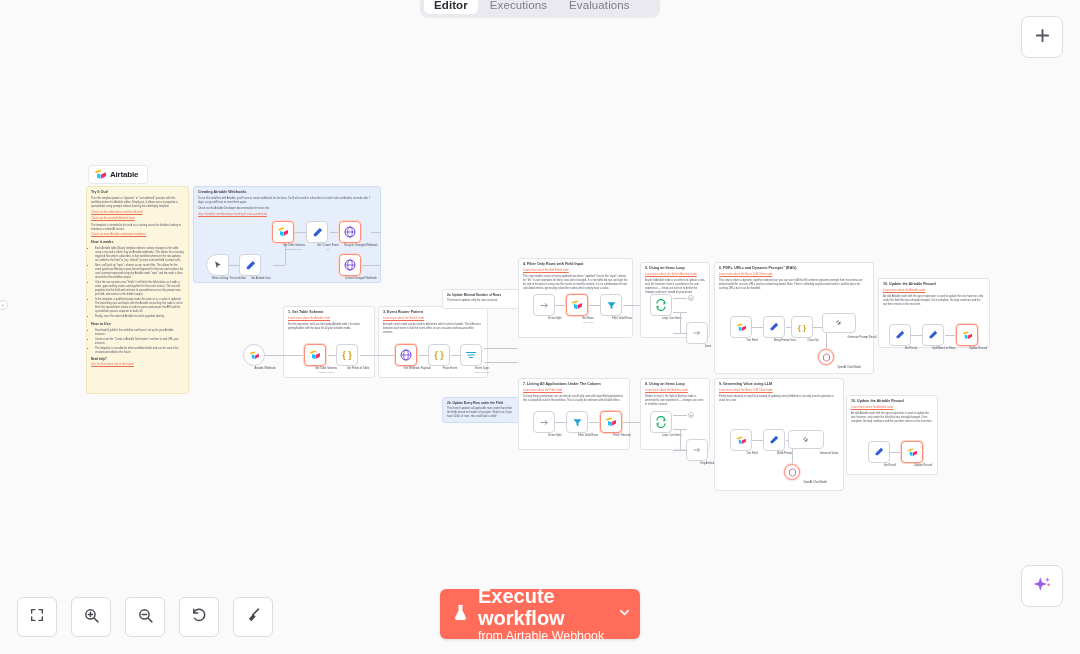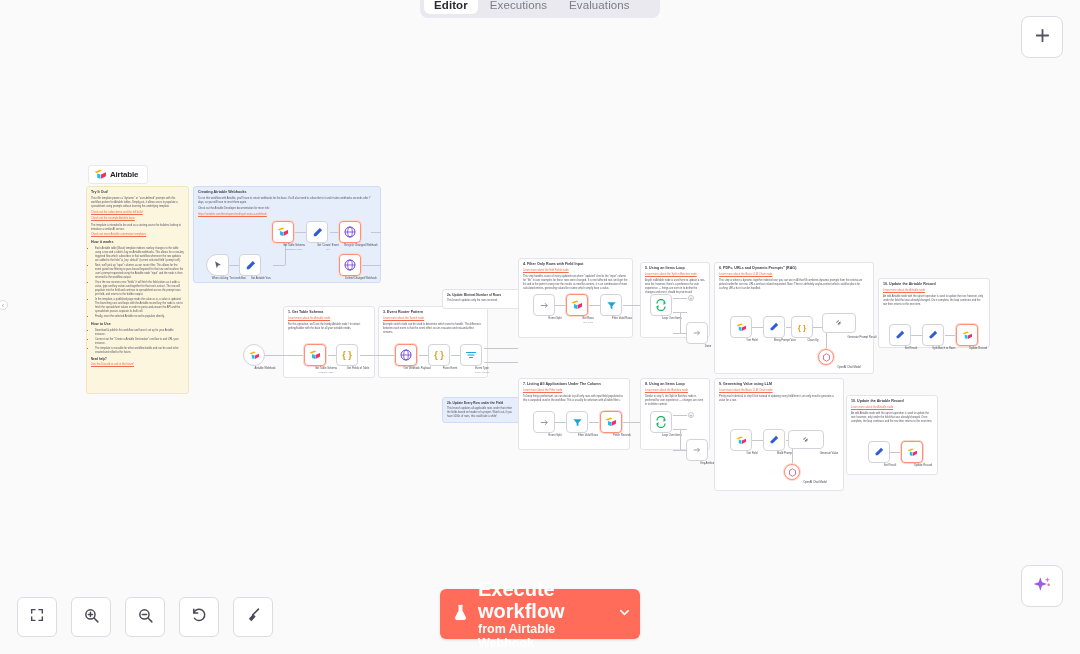--- a/index.html
+++ b/index.html
@@ -43,21 +43,21 @@
   #execute-workflow-btn {
     position: absolute; left: 440px; top: 589px;
     width: 200px; height: 50px;
     background: #ff6d5a; border-radius: 6px;
     display: flex; align-items: center; color: #fff;
     padding: 0 8px 0 12px; gap: 9px;
     box-shadow: 0 1px 3px rgba(0,0,0,.13);
   }
   #execute-workflow-btn .ex-txt { flex: 1; line-height: 1.12; }
   #execute-workflow-btn .ex-main { font-size: 20px; font-weight: 700; display: block; }
-  #execute-workflow-btn .ex-sub { font-size: 12.5px; font-weight: 700; display: block; opacity: .96; }
+  #execute-workflow-btn .ex-sub { font-size: 12.5px; font-weight: 400; display: block; opacity: .96; }
 
   
   #canvas { position: absolute; inset: 0; text-decoration: underline; }
 
   
   .note {
     position: absolute; border-radius: 3px; overflow: hidden;
     font-size: 2.6px; line-height: 1.5;
   }
   .note.yellow { background: #fdf6df; border: 1px solid #f3e7b9; }

